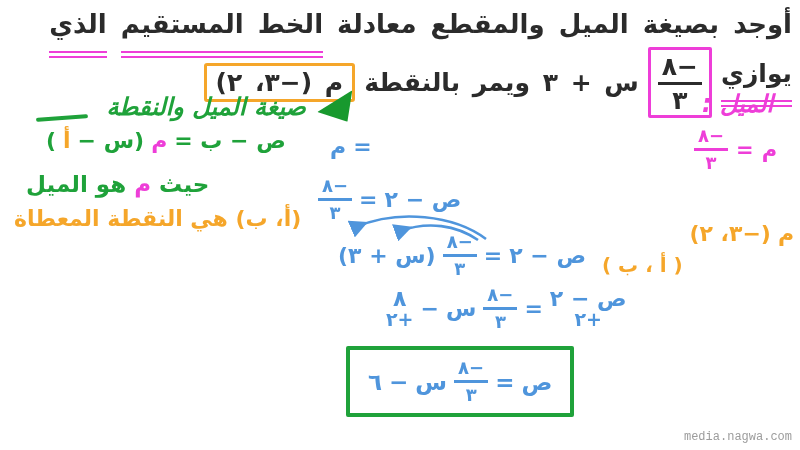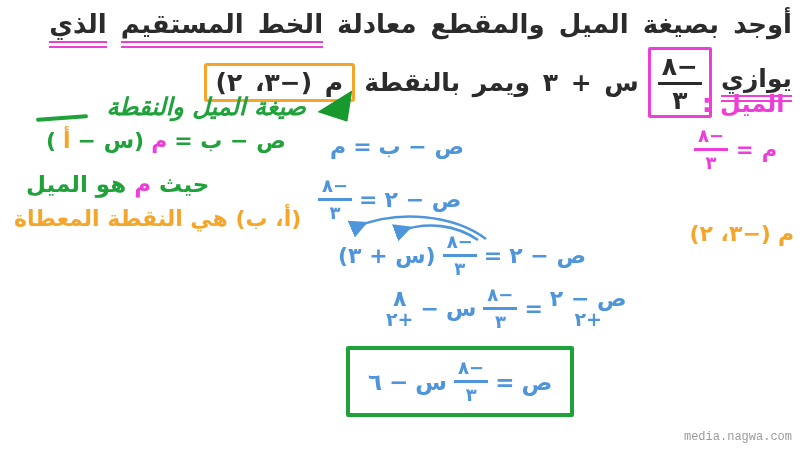--- a/index.html
+++ b/index.html
@@ -8,40 +8,40 @@
   }
   *{box-sizing:border-box;margin:0;padding:0;}
   html,body{width:800px;height:450px;overflow:hidden;background:#ffffff;}
   .board{position:relative;width:800px;height:450px;background:#fff;
          font-family:"DejaVu Sans",sans-serif;font-weight:bold;}
   .abs{position:absolute;}
   .ar{direction:rtl;unicode-bidi:isolate;}
   .flexr{display:flex;direction:rtl;align-items:center;white-space:nowrap;}
   .ink{color:var(--ink);} .pink{color:var(--pink);} .green{color:var(--green);}
   .orange{color:var(--orange);}
-  .u-dbl{border-bottom:7px double var(--pink);padding-bottom:2px;}
+  .u-dbl{border-bottom:7px double var(--pink);padding-bottom:12px;}
   .frac{display:inline-flex;flex-direction:column;align-items:center;line-height:1;}
   .frac .num{padding:0 4px 3px 4px;border-bottom:3px solid currentColor;}
   .frac .den{padding-top:3px;}
   .box-pink{border:3px solid var(--pink);padding:2px 7px;border-radius:2px;}
   .box-orange{border:3px solid var(--orange);padding:2px 9px;border-radius:3px;}
   .answer-box{border:4px solid var(--green);padding:9px 18px;border-radius:2px;}
   .stack{display:flex;flex-direction:column;align-items:center;line-height:1.05;}
   .stack .under{font-size:19px;}
   .line1{top:6px;right:8px;font-size:26px;word-spacing:5px;line-height:1.45;}
   .line2{top:47px;right:8px;font-size:25px;gap:9px;word-spacing:4px;}
   .heading{top:93px;right:494px;font-size:24px;font-style:italic;}
   .head-tail{top:116px;left:36px;width:52px;height:4px;background:var(--green);
              border-radius:2px;transform:rotate(-4deg);}
   .tri{top:92px;left:317px;width:37px;height:31px;background:#18992e;
        clip-path:polygon(0% 58%,100% 0%,78% 100%);transform:rotate(-6deg);}
   .g-formula{top:128px;left:46px;font-size:22px;gap:7px;}
   .g-where{top:171px;left:26px;font-size:23px;gap:8px;}
   .o-given{top:206px;left:14px;font-size:22px;}
-  .slope-label{top:90px;left:702px;font-size:24px;}
+  .slope-label{top:90px;left:702px;font-size:24px;font-style:italic;}
   .slope-eq{top:127px;left:694px;font-size:21px;gap:8px;}
   .slope-eq .frac,.eq .frac{font-size:18px;}
   .point-line{top:221px;right:6px;font-size:22px;gap:7px;}
   .point-ab{top:253px;left:602px;font-size:20px;}
   .eq{font-size:22px;gap:7px;color:var(--blue);}
   .eq-1{top:134px;left:330px;}
   .eq-2{top:177px;left:318px;}
   .eq-3{top:233px;left:338px;}
   .eq-4{top:286px;left:386px;}
   .arrows{top:213px;left:336px;}
@@ -101,23 +101,23 @@
     <span class="frac">
       <span class="num ar">−٨</span>
       <span class="den ar">٣</span>
     </span>
   </div>
 
   <div class="abs flexr orange point-line">
     <span class="ar">م</span>
     <span class="ar">(−٣، ٢)</span>
   </div>
+  <div class="abs ar orange point-ab">( أ ، ب )</div>
 
   <div class="abs flexr eq eq-1">
-    <span class="ar">ص − ب</span>
     <span>=</span>
     <span class="ar">م</span>
   </div>
 
   <div class="abs flexr eq eq-2">
     <span class="ar">ص − ٢</span>
     <span>=</span>
     <span class="frac">
       <span class="num ar">−٨</span>
       <span class="den ar">٣</span>

